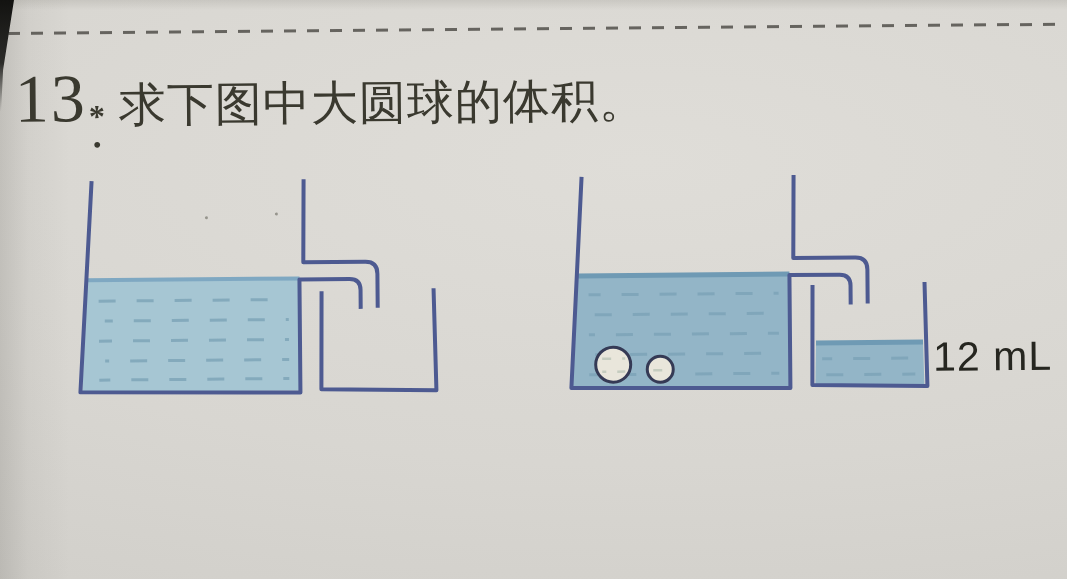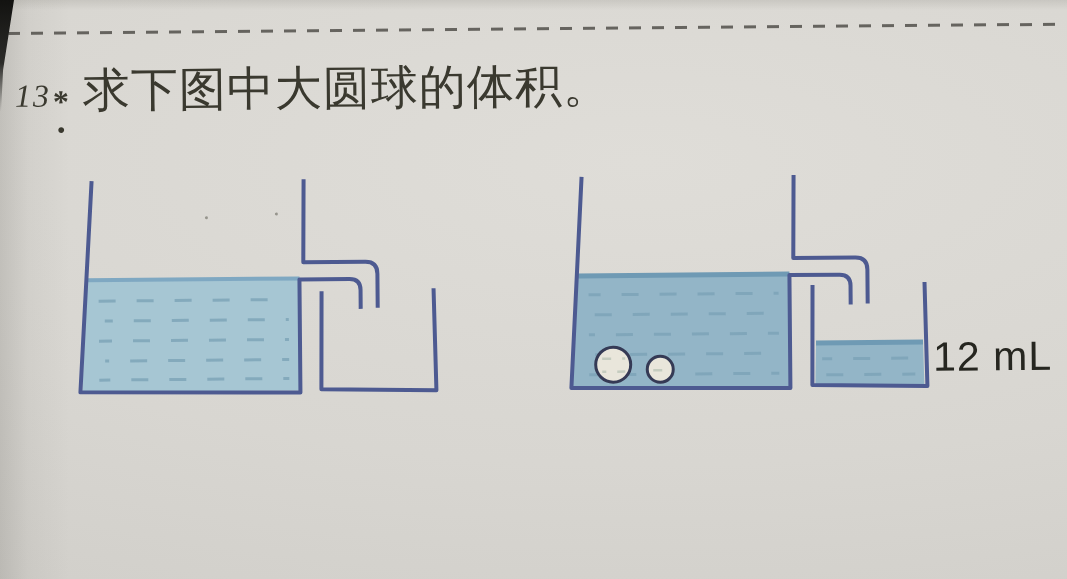--- a/index.html
+++ b/index.html
@@ -19,21 +19,21 @@
   .dashed-line{
     position:absolute;left:8px;top:32px;width:1052px;height:3px;
     background:repeating-linear-gradient(90deg,var(--dash_line) 0 12px,rgba(0,0,0,0) 12px 23px);
     opacity:.85;
   }
   .title{
     position:absolute;left:14px;top:60px;white-space:nowrap;
     color:var(--title_text);
   }
   .title .num{
-    font-style:italic;font-size:32px;letter-spacing:2px;
+    font-size:68px;letter-spacing:2px;
   }
   .stardot{
     display:inline-flex;flex-direction:column;align-items:center;
     vertical-align:-6px;margin:0 14px 0 2px;line-height:0.55;
     font-size:30px;font-weight:bold;
   }
   .stardot .star{font-size:32px;}
   .stardot .dot{font-size:36px;}
   .title .cn{
     font-size:47px;letter-spacing:1px;

